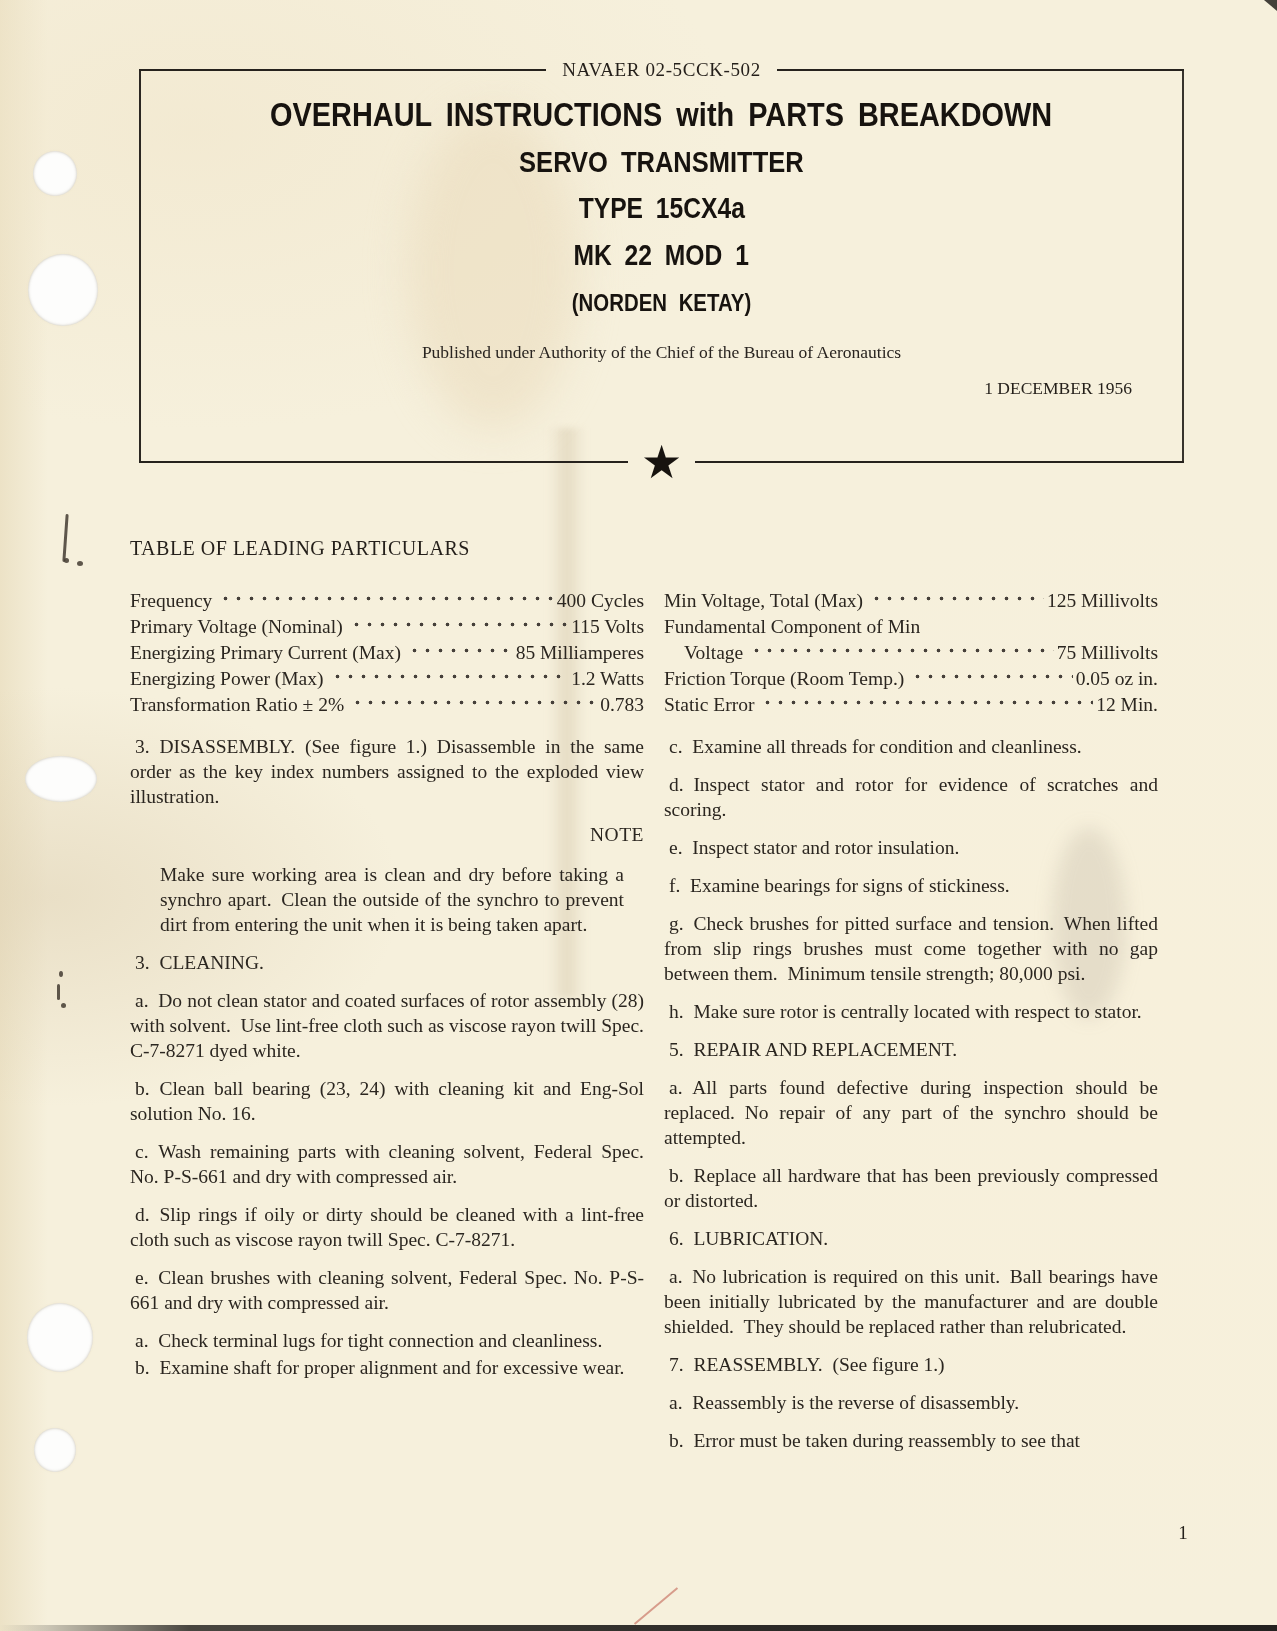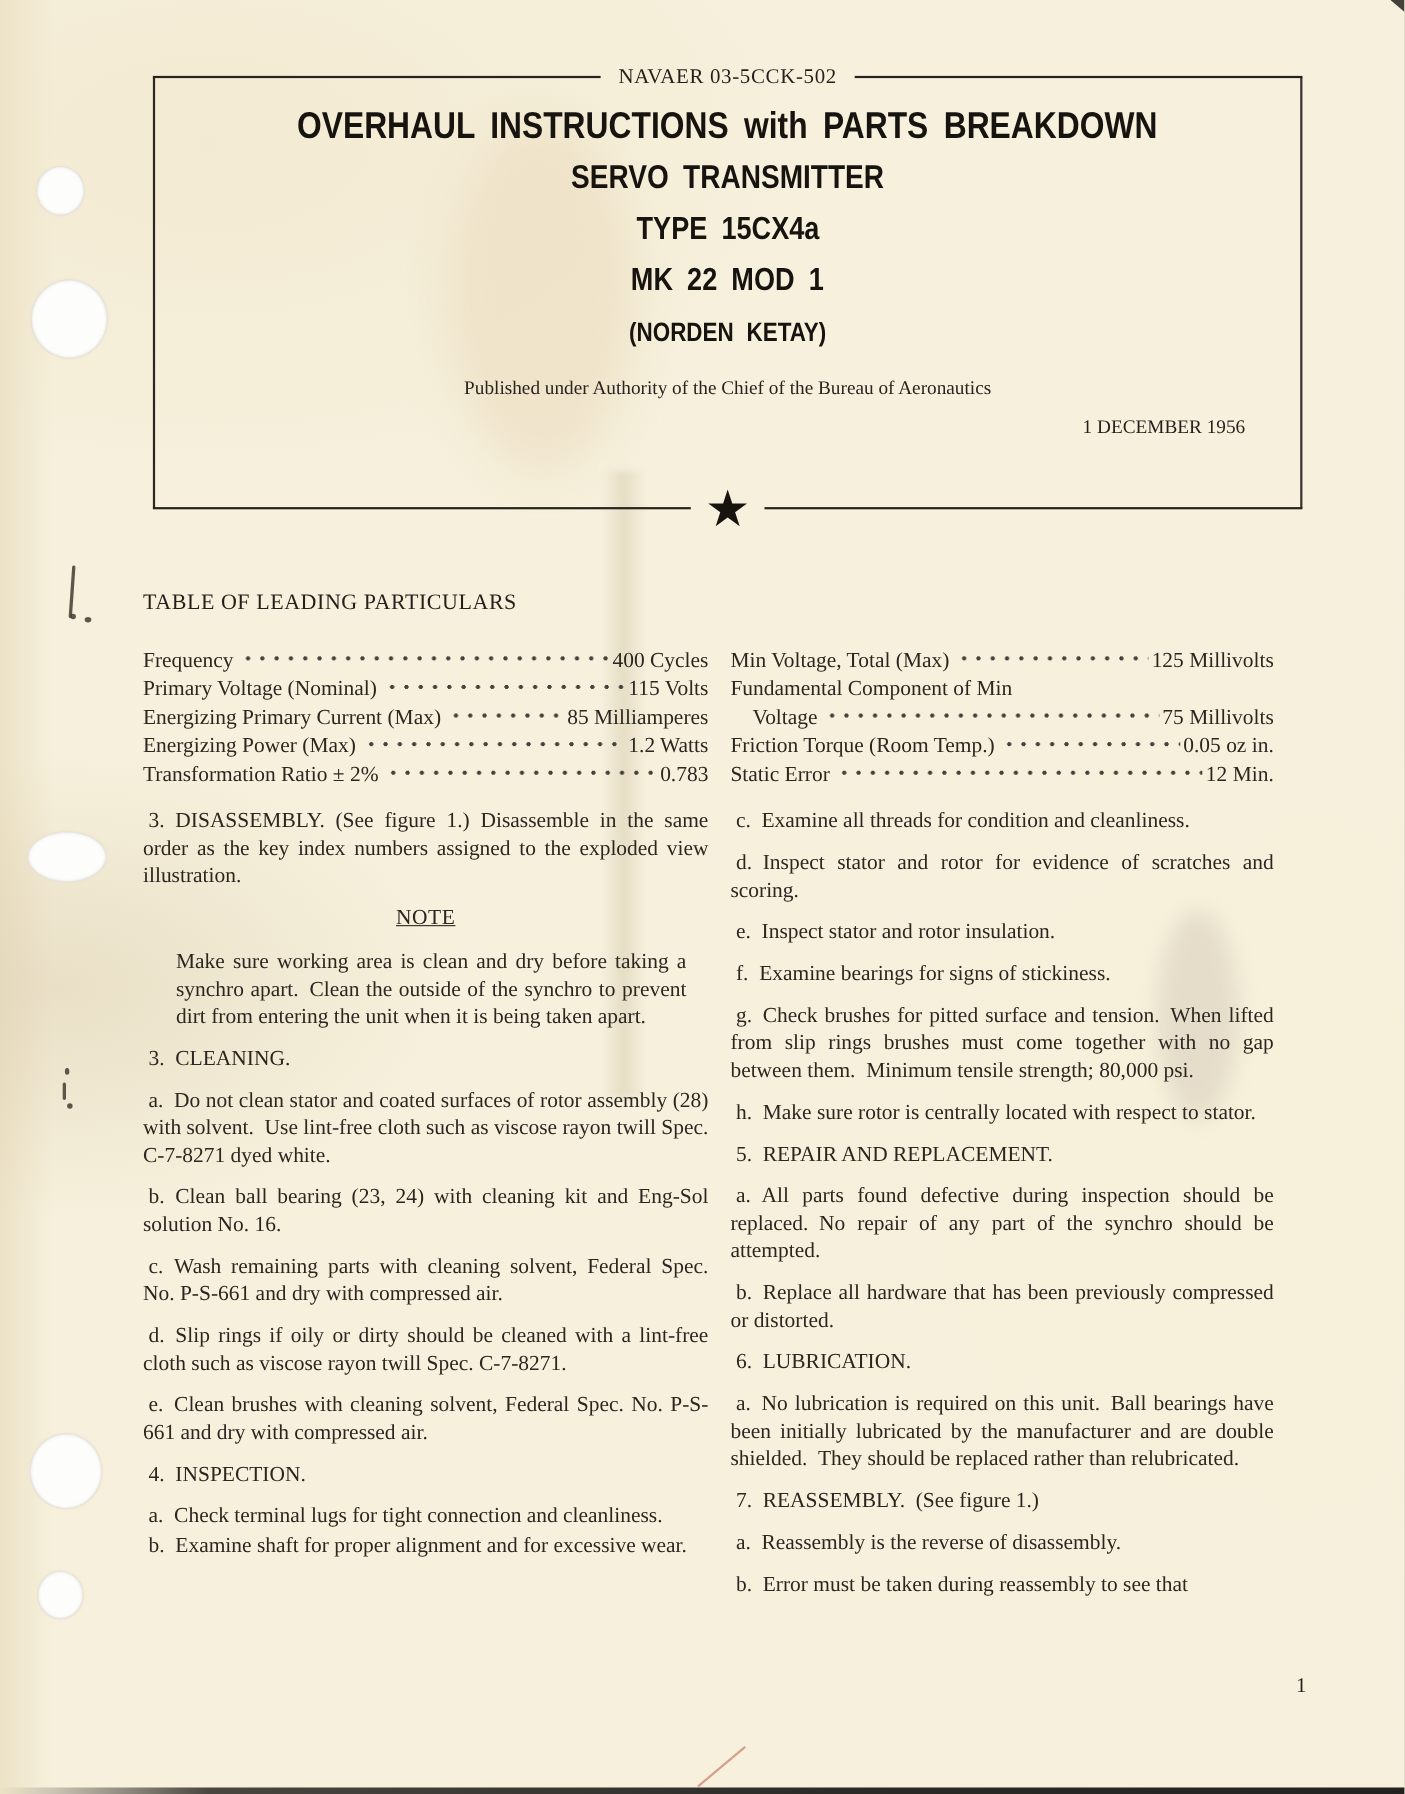--- a/index.html
+++ b/index.html
@@ -65,21 +65,21 @@
   .col-right{left:664px;width:494px;}
   .plist{margin-bottom:16px;}
   .prow{display:flex;align-items:center;line-height:26px;}
   .prow .plabel{white-space:nowrap;}
   .prow .pvalue{white-space:nowrap;}
   .prow.indent .plabel{padding-left:20px;}
   .leader{flex:1 1 auto;height:9px;margin:0 3px 5px 7px;
       background-image:radial-gradient(circle, #46403a 1.7px, rgba(0,0,0,0) 2.1px);
       background-size:13px 9px;background-repeat:repeat-x;background-position:left bottom;}
   .col p{margin:0 0 13px 0;text-indent:5px;}
-  .col p.note-h{text-align:center;text-indent:0;margin:3px 0 15px 0;letter-spacing:.5px;text-decoration:underline;}
+  .col p.note-h{text-align:right;text-indent:0;margin:3px 0 15px 0;letter-spacing:.5px;}
   .col p.note{margin-left:30px;margin-right:20px;text-indent:0;}
   .col p.tight{margin-bottom:2px;}
   .pagenum{position:absolute;left:1168px;top:1522px;width:30px;text-align:center;font-size:19px;color:#241f1a;}
 </style>
 </head>
 <body>
 
 <div class="page">
 
   <div class="hole" style="left:33px;top:151px;width:44px;height:45px;"></div>
@@ -97,21 +97,21 @@
   <div class="mk" style="left:59px;top:971px;width:4px;height:6px;border-radius:50%;"></div>
   <div class="mk" style="left:57px;top:984px;width:3px;height:16px;"></div>
   <div class="mk" style="left:61px;top:1003px;width:5px;height:5px;border-radius:50%;"></div>
   <div class="mk-red"></div>
   <div class="scan-notch"></div>
   <div class="scan-bottom"></div>
 
   <div class="hbox">
     <div class="hrule-top">
       <div class="rule"></div>
-      <div class="navaer">NAVAER 03-5CCK-502</div>
+      <div class="navaer">NAVAER 02-5CCK-502</div>
       <div class="rule"></div>
     </div>
 
     <div class="hbox-content">
       <div class="ht ht1">OVERHAUL INSTRUCTIONS with PARTS BREAKDOWN</div>
       <div class="ht ht2">SERVO TRANSMITTER</div>
       <div class="ht ht3">TYPE 15CX4a</div>
       <div class="ht ht4">MK 22 MOD 1</div>
       <div class="ht ht5">(NORDEN KETAY)</div>
       <div class="authority">Published under Authority of the Chief of the Bureau of Aeronautics</div>
@@ -158,21 +158,20 @@
     <div>
         <p class="p">3. DISASSEMBLY. (See figure 1.) Disassemble in the same order as the key index numbers assigned to the exploded view illustration.</p>
         <p class="note-h">NOTE</p>
         <p class="note">Make sure working area is clean and dry before taking a synchro apart. Clean the outside of the synchro to prevent dirt from entering the unit when it is being taken apart.</p>
         <p class="p">3. CLEANING.</p>
         <p class="p">a. Do not clean stator and coated surfaces of rotor assembly (28) with solvent. Use lint-free cloth such as viscose rayon twill Spec. C-7-8271 dyed white.</p>
         <p class="p">b. Clean ball bearing (23, 24) with cleaning kit and Eng-Sol solution No. 16.</p>
         <p class="p">c. Wash remaining parts with cleaning solvent, Federal Spec. No. P-S-661 and dry with compressed air.</p>
         <p class="p">d. Slip rings if oily or dirty should be cleaned with a lint-free cloth such as viscose rayon twill Spec. C-7-8271.</p>
         <p class="p">e. Clean brushes with cleaning solvent, Federal Spec. No. P-S-661 and dry with compressed air.</p>
-        <p class="p">4. INSPECTION.</p>
         <p class="p tight">a. Check terminal lugs for tight connection and cleanliness.</p>
         <p class="p">b. Examine shaft for proper alignment and for excessive wear.</p>
       </div>
   </div>
 
   <div class="col col-right">
     <div class="plist">
         <div class="prow">
           <span class="plabel">Min Voltage, Total (Max)</span>
           <span class="leader"></span>

